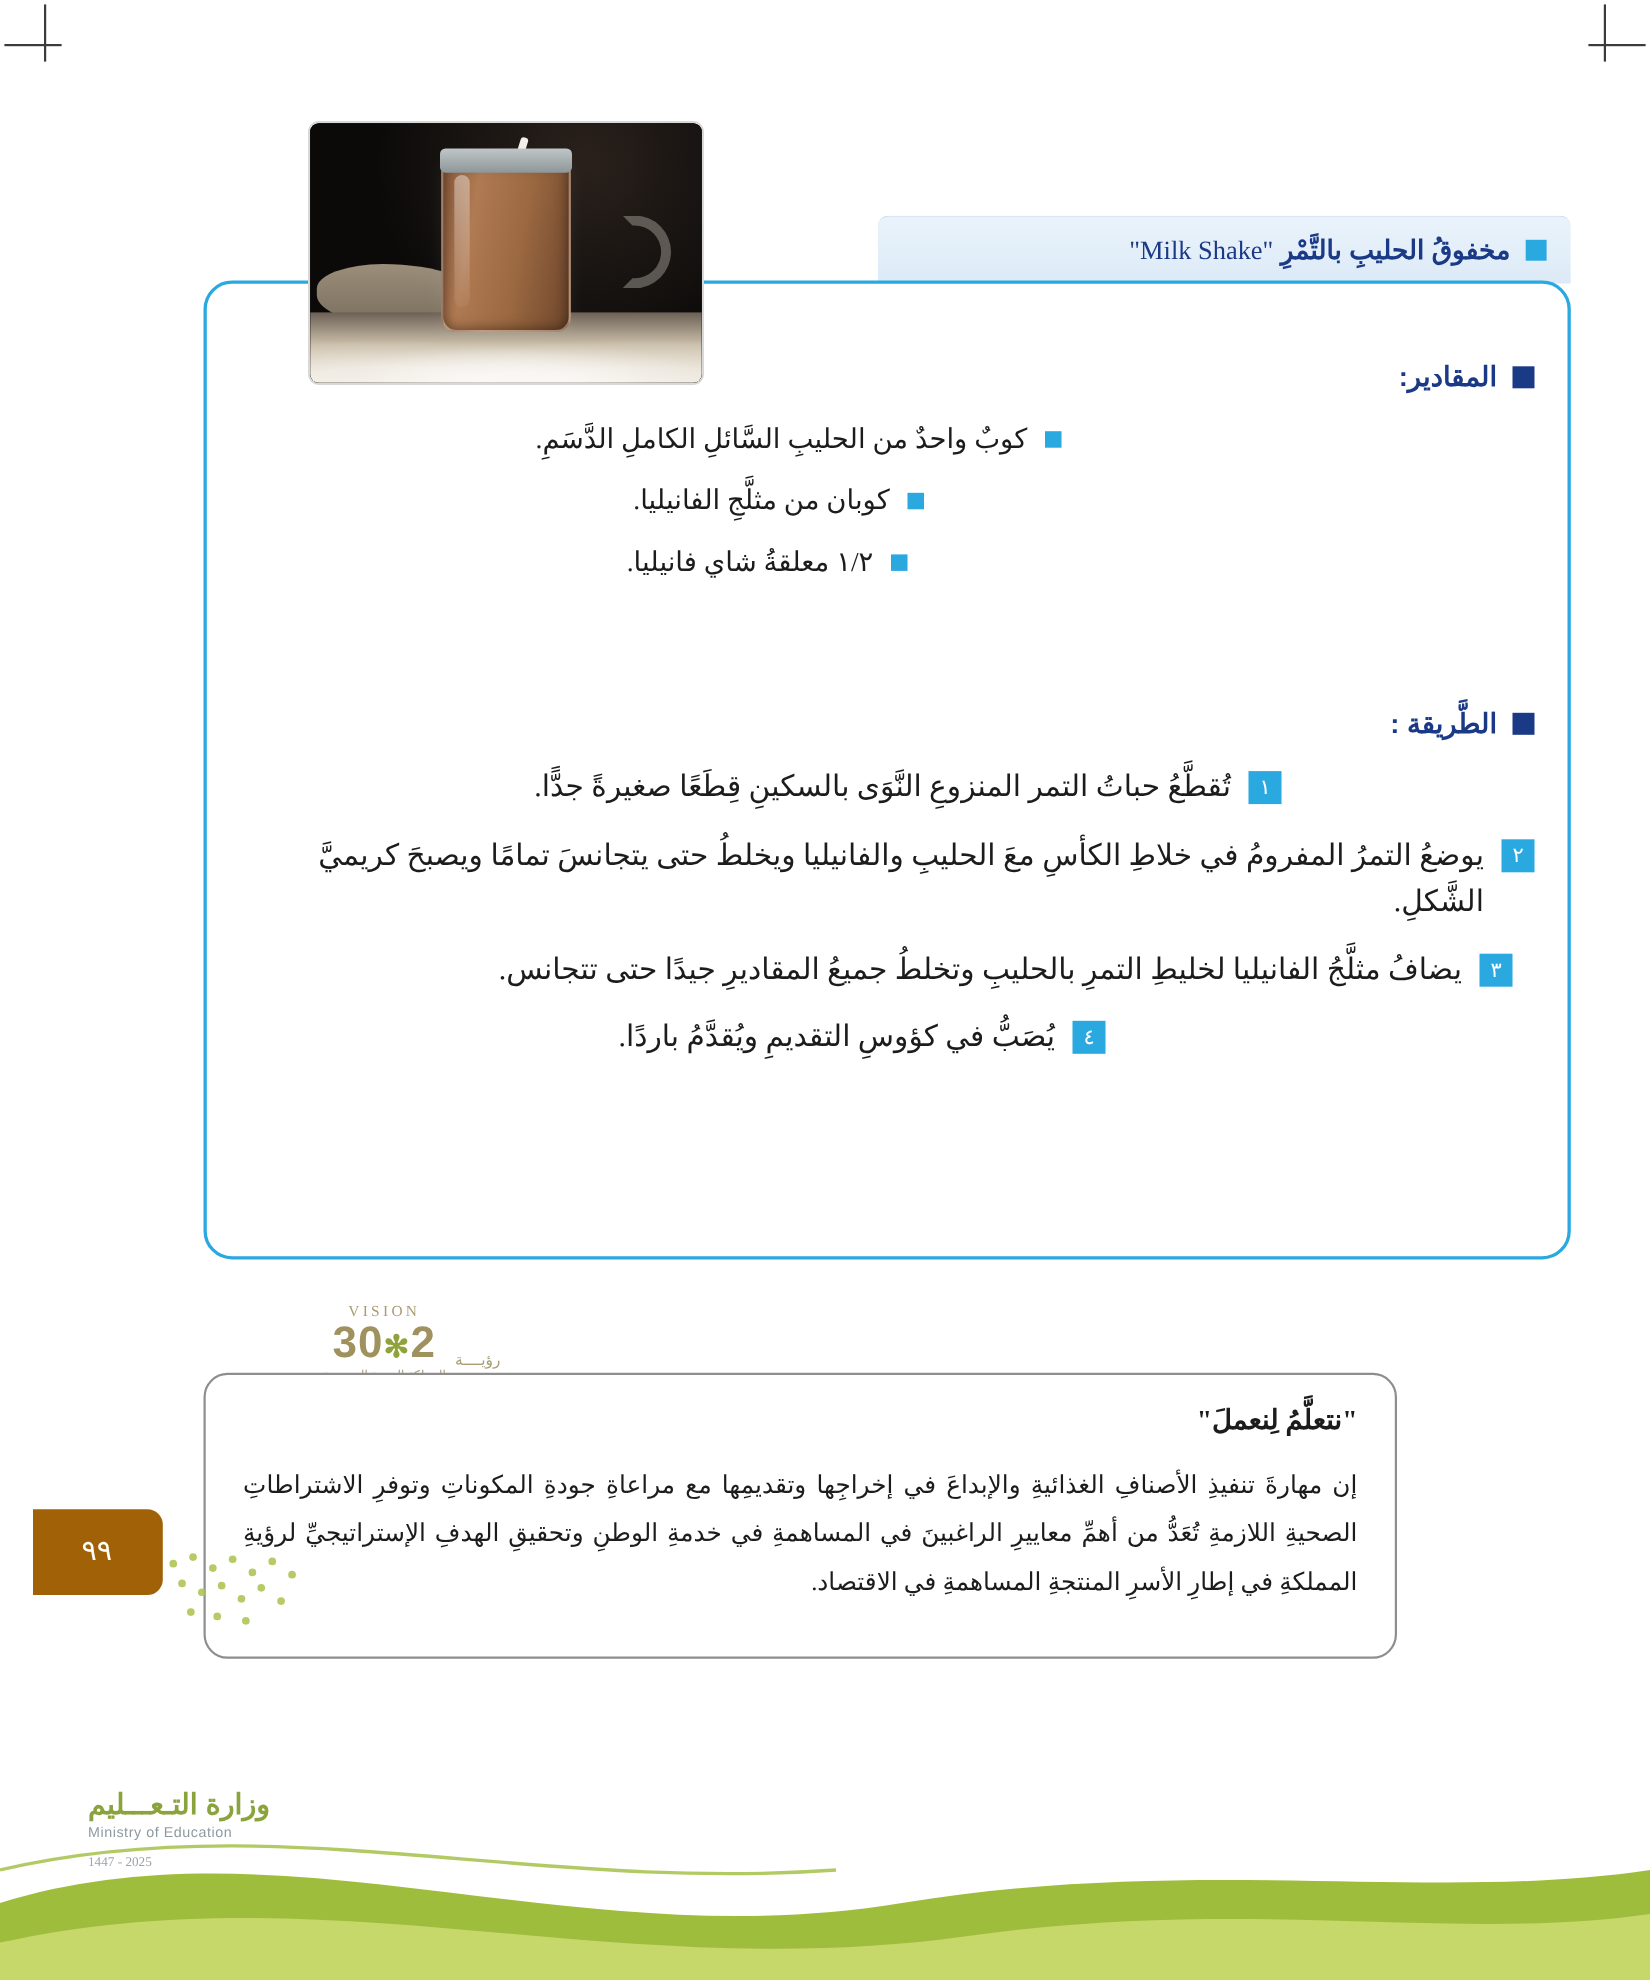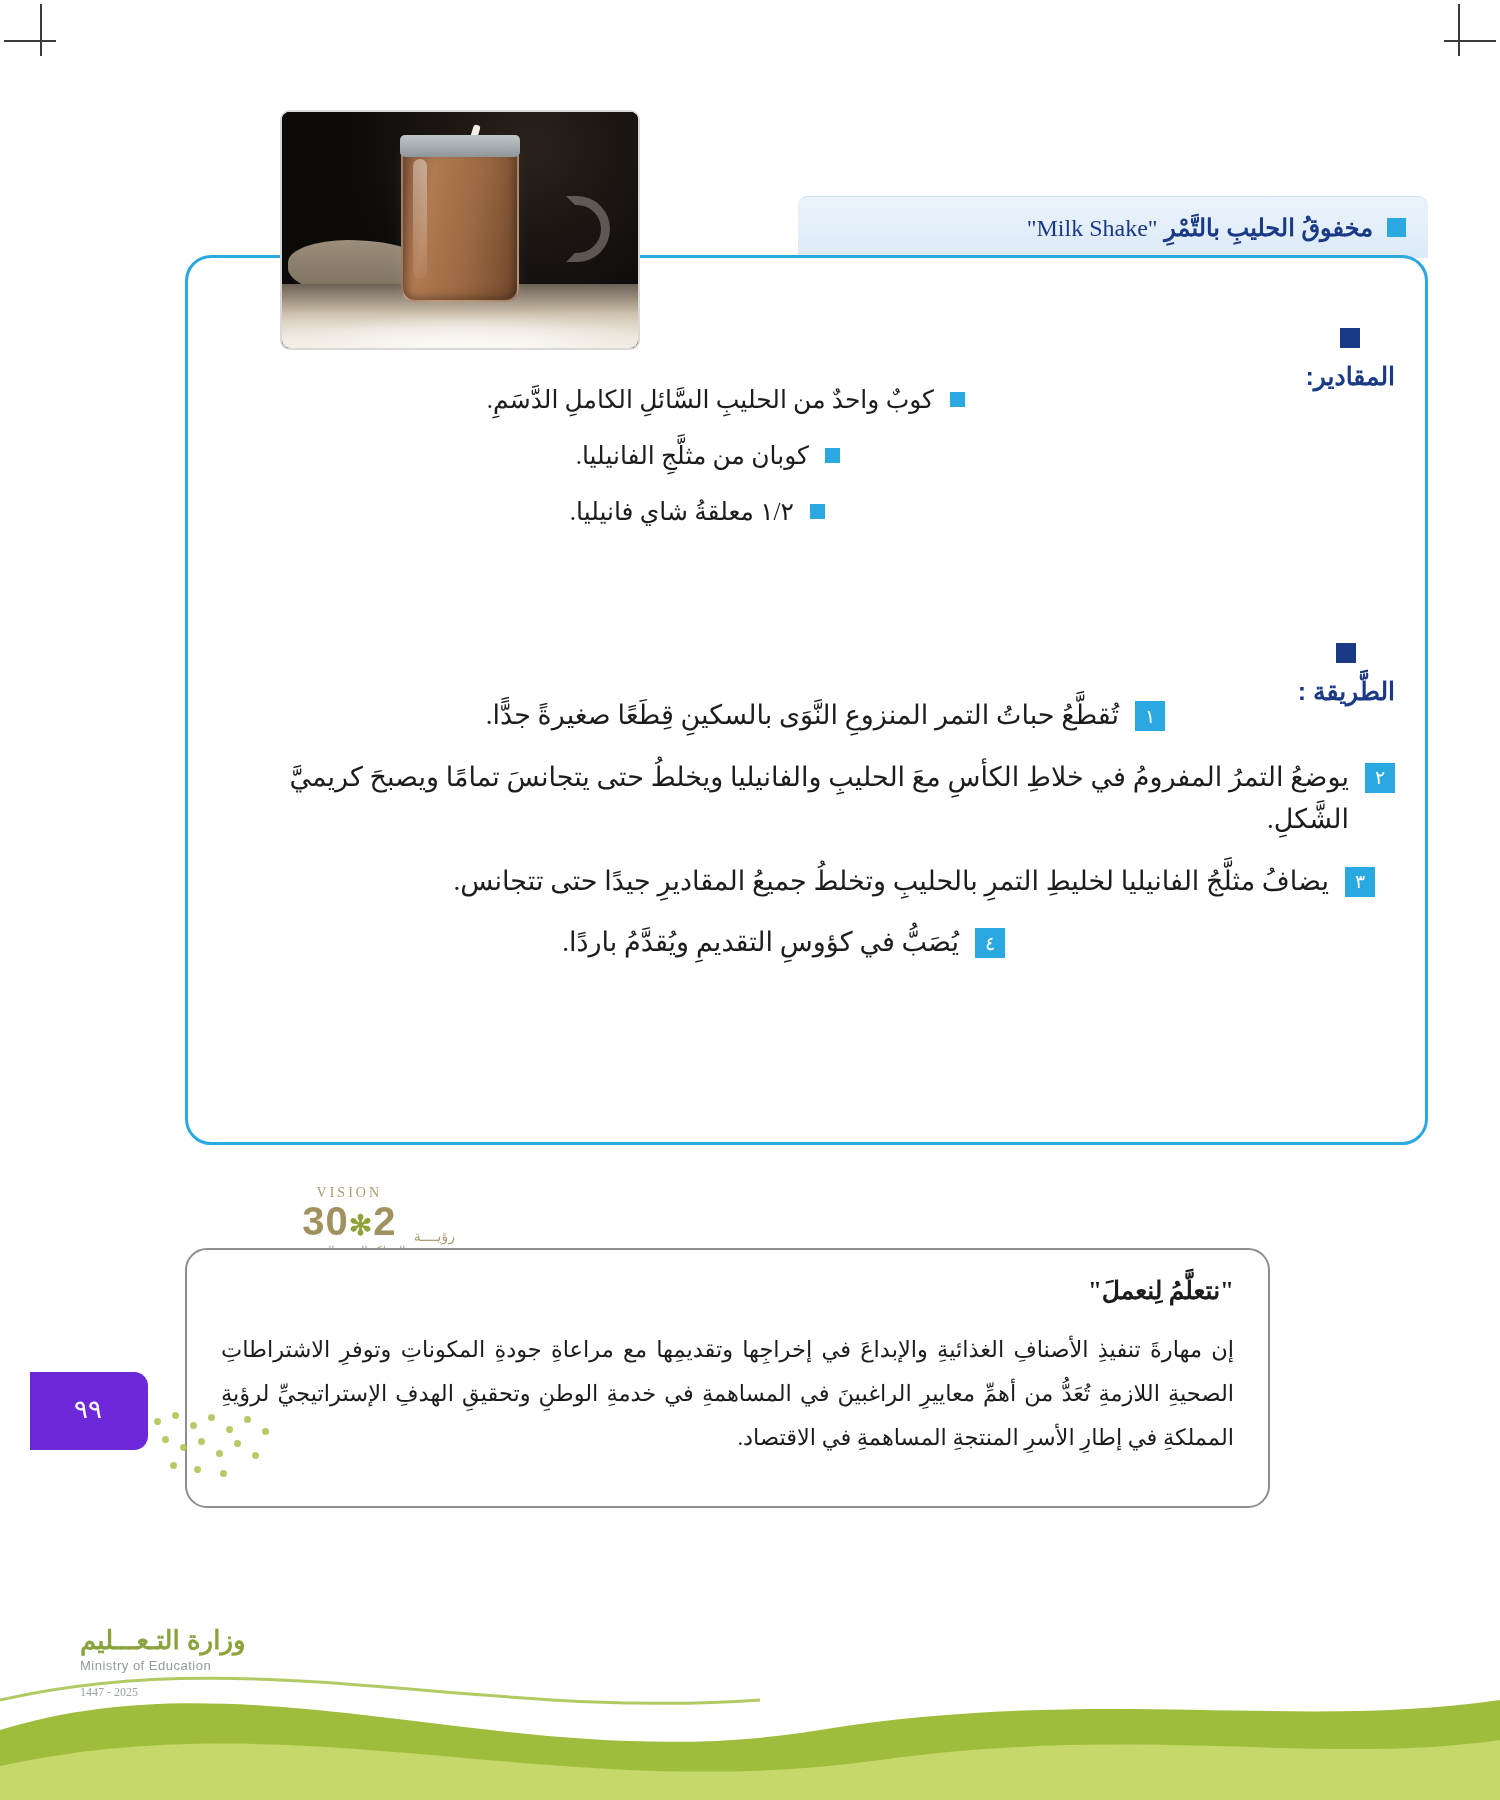--- a/index.html
+++ b/index.html
@@ -144,21 +144,21 @@
     left: 52%; bottom: 176px;
     width: 7px; height: 48px;
     background: #f2efe8;
     transform: rotate(17deg);
     border-radius: 3px;
   }
 
   
   .section-head {
     display: flex; align-items: center; gap: 14px;
-    font-size: 25px; font-weight: bold; color: #1b3a86; flex-direction: column;
+    font-size: 25px; font-weight: bold; color: #1b3a86;
   }
   .ingredients-head { position: absolute; top: 70px; right: 30px; }
   .method-head { position: absolute; top: 385px; right: 30px; }
 
   
   .ing-list {
     position: absolute;
     top: 125px;
     right: 40px;
     left: 40px;
@@ -266,21 +266,21 @@
     position: absolute;
     left: 0; bottom: 0; width: 100%; height: 220px;
     overflow: hidden;
   }
   .page-num-tab {
     position: absolute;
     left: 30px;
     bottom: 350px;
     width: 118px;
     height: 78px;
-    background: #6d28d9;
+    background: #a16207;
     border-radius: 0 14px 14px 0;
   }
   .page-num-tab span {
     position: absolute;
     left: 44px; top: 22px;
     color: #ffffff;
     font-size: 26px;
     font-family: "Liberation Serif", serif;
   }
   .moe {

